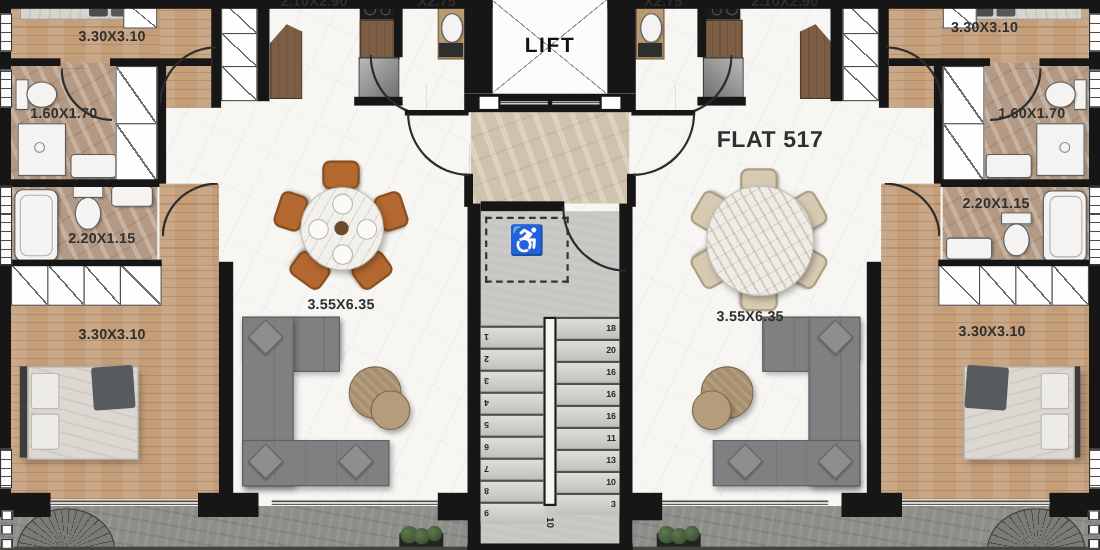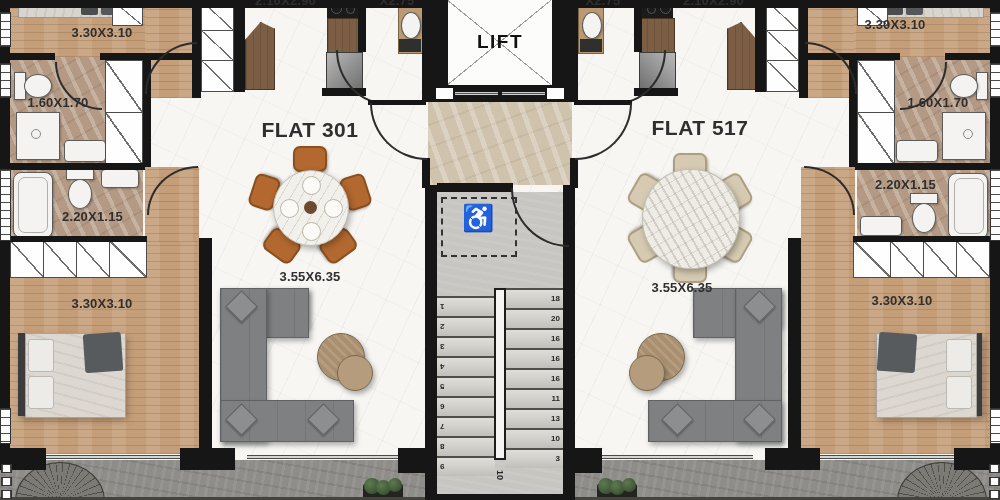--- a/index.html
+++ b/index.html
@@ -404,21 +404,20 @@
   <div class="arc arc-tr" style="left:804px;top:166px;width:49px;height:47px"></div>
   <div class="arc arc-br" style="left:614px;top:50px;width:50px;height:53px"></div>
   <div class="wall" style="left:574px;top:100px;width:58px;height:5px"></div>
   <div class="arc arc-br" style="left:575px;top:103px;width:55px;height:55px"></div>
 
   <div class="lbl dim" style="left:238px;top:-7px;width:95px">2.10X2.90</div>
   <div class="lbl dim" style="left:374px;top:-7px;width:46px">X2.75</div>
   <div class="lbl dim" style="left:52px;top:25px;width:100px">3.30X3.10</div>
   <div class="lbl dim" style="left:12px;top:95px;width:92px">1.60X1.70</div>
   <div class="lbl dim" style="left:45px;top:209px;width:95px">2.20X1.15</div>
-  <div class="lbl flat-name" style="left:240px;top:118px;width:140px">FLAT 301</div>
   <div class="lbl dim" style="left:260px;top:269px;width:100px">3.55X6.35</div>
   <div class="lbl dim" style="left:52px;top:296px;width:100px">3.30X3.10</div>
   <div class="lbl dim" style="left:666px;top:-7px;width:95px">2.10X2.90</div>
   <div class="lbl dim" style="left:580px;top:-7px;width:46px">X2.75</div>
   <div class="lbl dim" style="left:845px;top:17px;width:100px">3.30X3.10</div>
   <div class="lbl dim" style="left:892px;top:95px;width:92px">1.60X1.70</div>
   <div class="lbl dim" style="left:858px;top:177px;width:95px">2.20X1.15</div>
   <div class="lbl flat-name" style="left:630px;top:116px;width:140px">FLAT 517</div>
   <div class="lbl dim" style="left:632px;top:280px;width:100px">3.55X6.35</div>
   <div class="lbl dim" style="left:852px;top:293px;width:100px">3.30X3.10</div>

